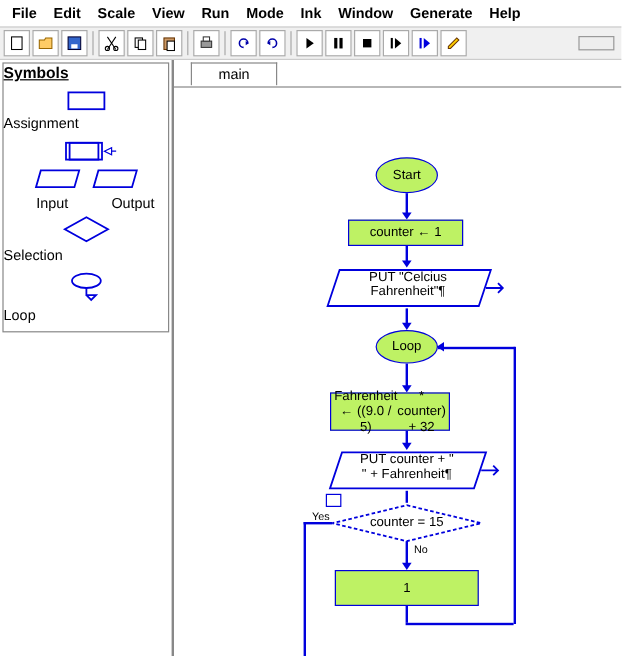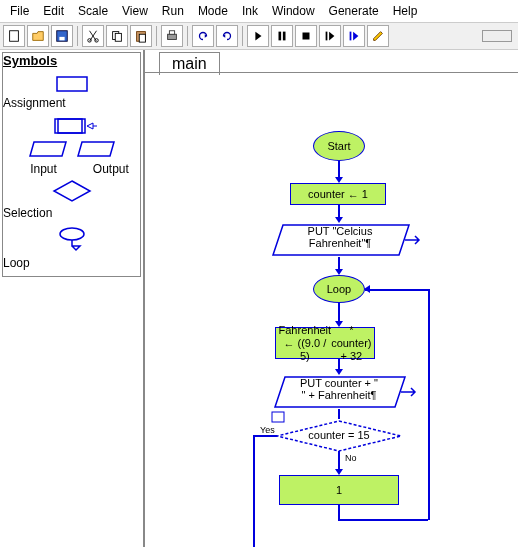--- a/index.html
+++ b/index.html
@@ -1,33 +1,33 @@
 <!DOCTYPE html>
 <html><head>
 <meta charset="utf-8">
 <style>
 * { box-sizing: border-box; margin: 0; padding: 0; }
 body { font-family: "Segoe UI", Tahoma, sans-serif; font-size: 12px; background: #fff; width: 518px; height: 547px; overflow: hidden; }
 .menubar { display: flex; gap: 2px; padding: 2px 4px; background: #fff; }
-.menubar span { padding: 2px 6px; cursor: default; }
+.menubar span { padding: 2px 6px; cursor: default; font-weight: bold; }
 .toolbar { display: flex; align-items: center; padding: 2px; border-top: 1px solid #ccc; border-bottom: 1px solid #ccc; background: #f0f0f0; }
 .tbtn { width: 22px; height: 22px; border: 1px solid #aaa; background: #fff; margin: 0 1px; display: flex; align-items: center; justify-content: center; font-size: 11px; cursor: pointer; }
 .tbtn svg { width: 14px; height: 14px; }
 .tsep { width: 1px; height: 20px; background: #aaa; margin: 0 3px; }
 .main { display: flex; height: calc(100% - 46px); }
 .sidebar { width: 145px; border-right: 2px solid #888; display: flex; flex-direction: column; }
 .symbols-panel { border: 1px solid #888; margin: 2px; padding: 0; text-align: left; }
 .symbols-title { font-weight: bold; text-decoration: underline; font-size: 13px; margin-bottom: 6px; }
 .sym-row { display: flex; justify-content: center; gap: 4px; margin: 2px 0; }
 .sym-label { font-size: 12px; margin-bottom: 6px; }
 .vars-panel { margin: 4px; padding: 4px; font-size: 12px; }
 .var-line { color: red; margin: 2px 0; position: relative; padding-left: 10px; }
 .var-line::before { content: ""; position: absolute; left: 0; top: 0; bottom: 0; border-left: 1px dotted #999; }
 .canvas-area { flex: 1; position: relative; background: #fff; overflow: hidden; }
-.tab { position: absolute; top: 2px; left: 14px; border: 1px solid #888; border-bottom: none; padding: 2px 12px; background: #fff; font-size: 16px; }
+.tab { position: absolute; top: 2px; left: 14px; border: 1px solid #888; border-bottom: none; padding: 2px 22px; background: #fff; font-size: 12px; }
 .flowchart { position: absolute; top: 22px; left: 0; right: 0; bottom: 0; border-top: 1px solid #888; }
 .node { position: absolute; border: 1.5px solid #00d; background: #bef264; font-size: 11px; display: flex; align-items: center; justify-content: center; text-align: center; color: #000; padding: 2px 4px; }
 .ellipse { border-radius: 50%; }
 .arrow { position: absolute; background: #00d; }
 .arrow-v { width: 1.5px; }
 .arrow-h { height: 1.5px; }
 .arrow-head { position: absolute; width: 0; height: 0; border-left: 4px solid transparent; border-right: 4px solid transparent; border-top: 6px solid #00d; }
 .para { position: absolute; font-size: 11px; text-align: center; color: #000; }
 svg.shape { position: absolute; overflow: visible; }
 .small-label { position: absolute; font-size: 9px; color: #000; }

